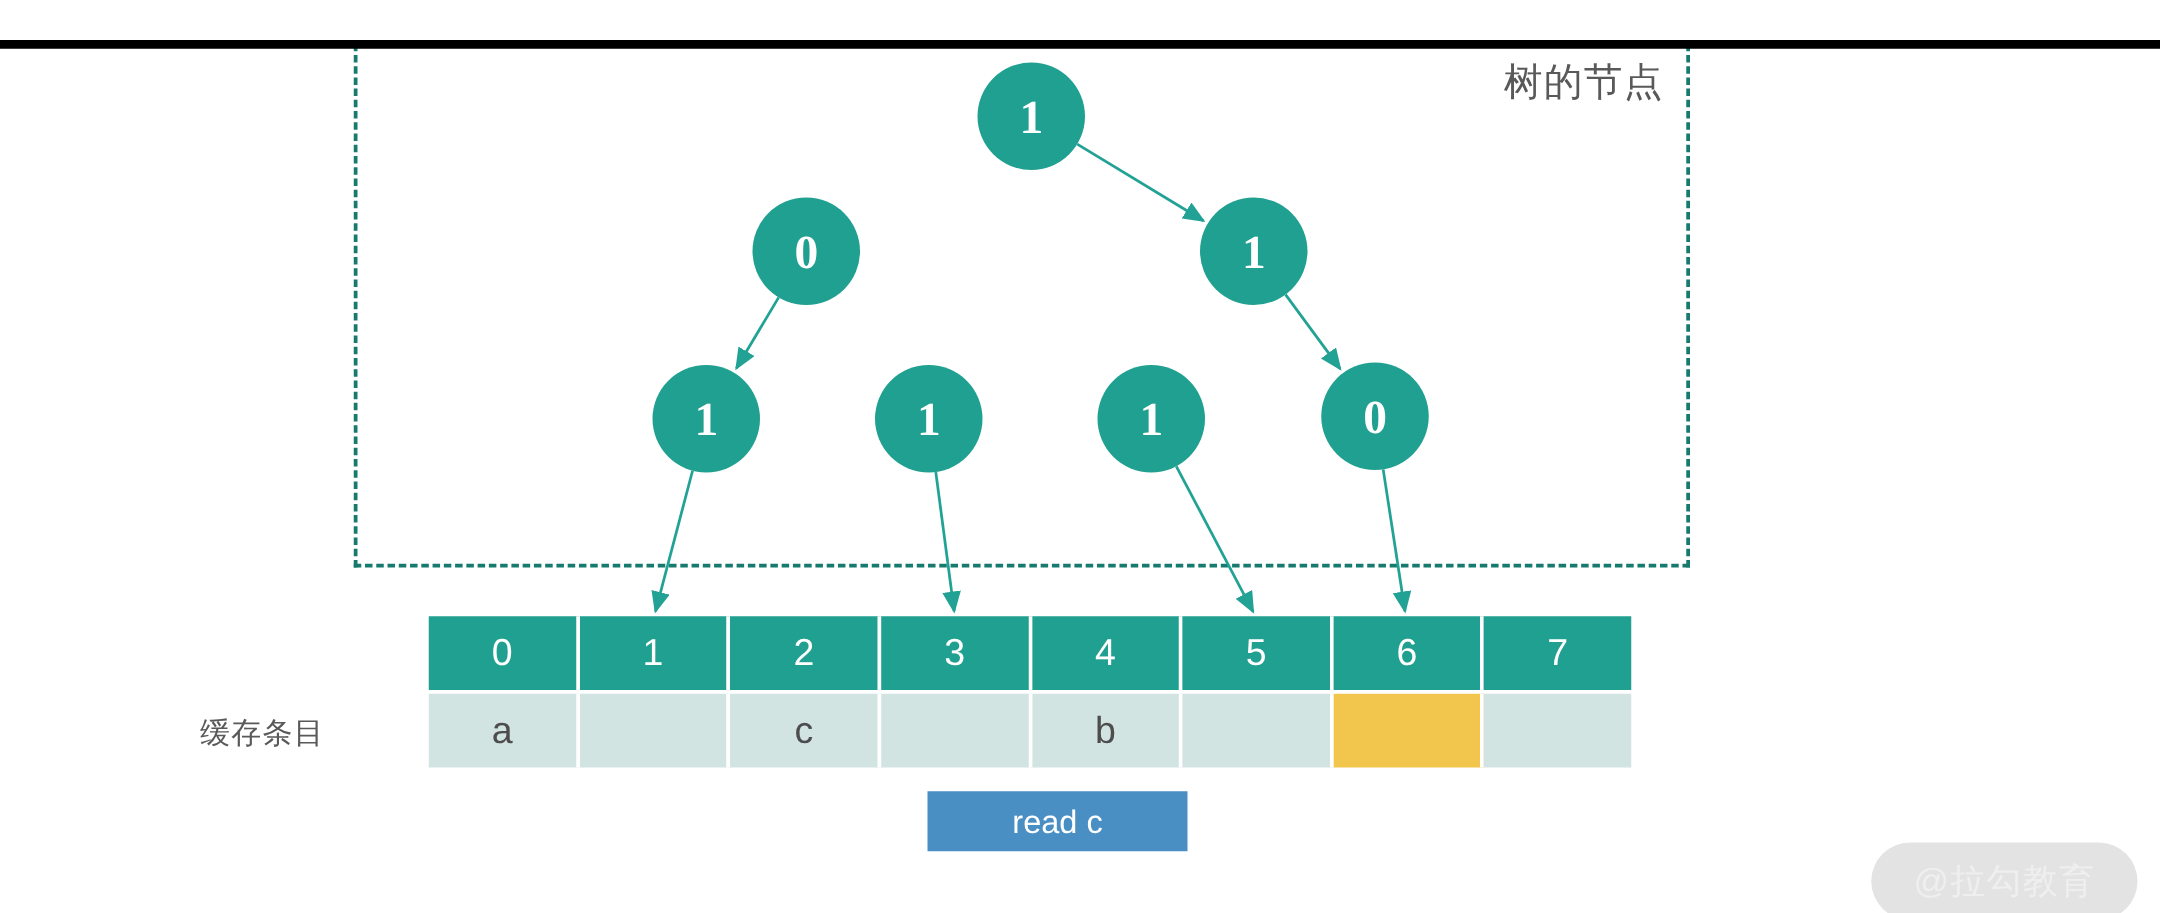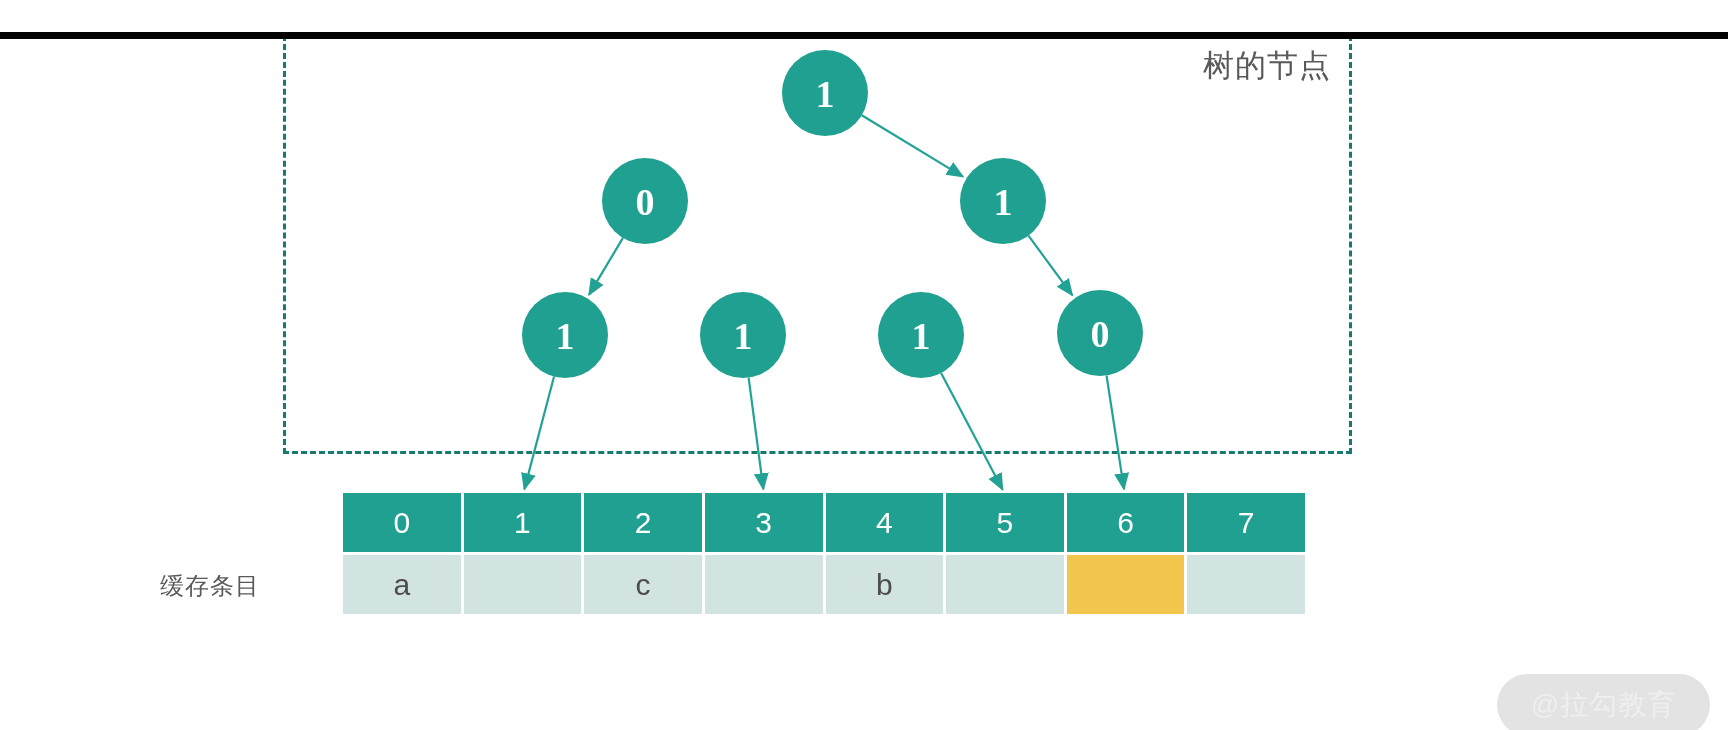--- a/index.html
+++ b/index.html
@@ -237,16 +237,17 @@
         <div class="cache-cell"></div>
         <div class="cache-cell">c</div>
         <div class="cache-cell"></div>
         <div class="cache-cell">b</div>
         <div class="cache-cell"></div>
         <div class="cache-cell highlight"></div>
         <div class="cache-cell"></div>
       </div>
   </div>
 
+  <div id="read-action">read c</div>
 
   <div id="watermark">@拉勾教育</div>
 
 </div>
 
 </body></html>

